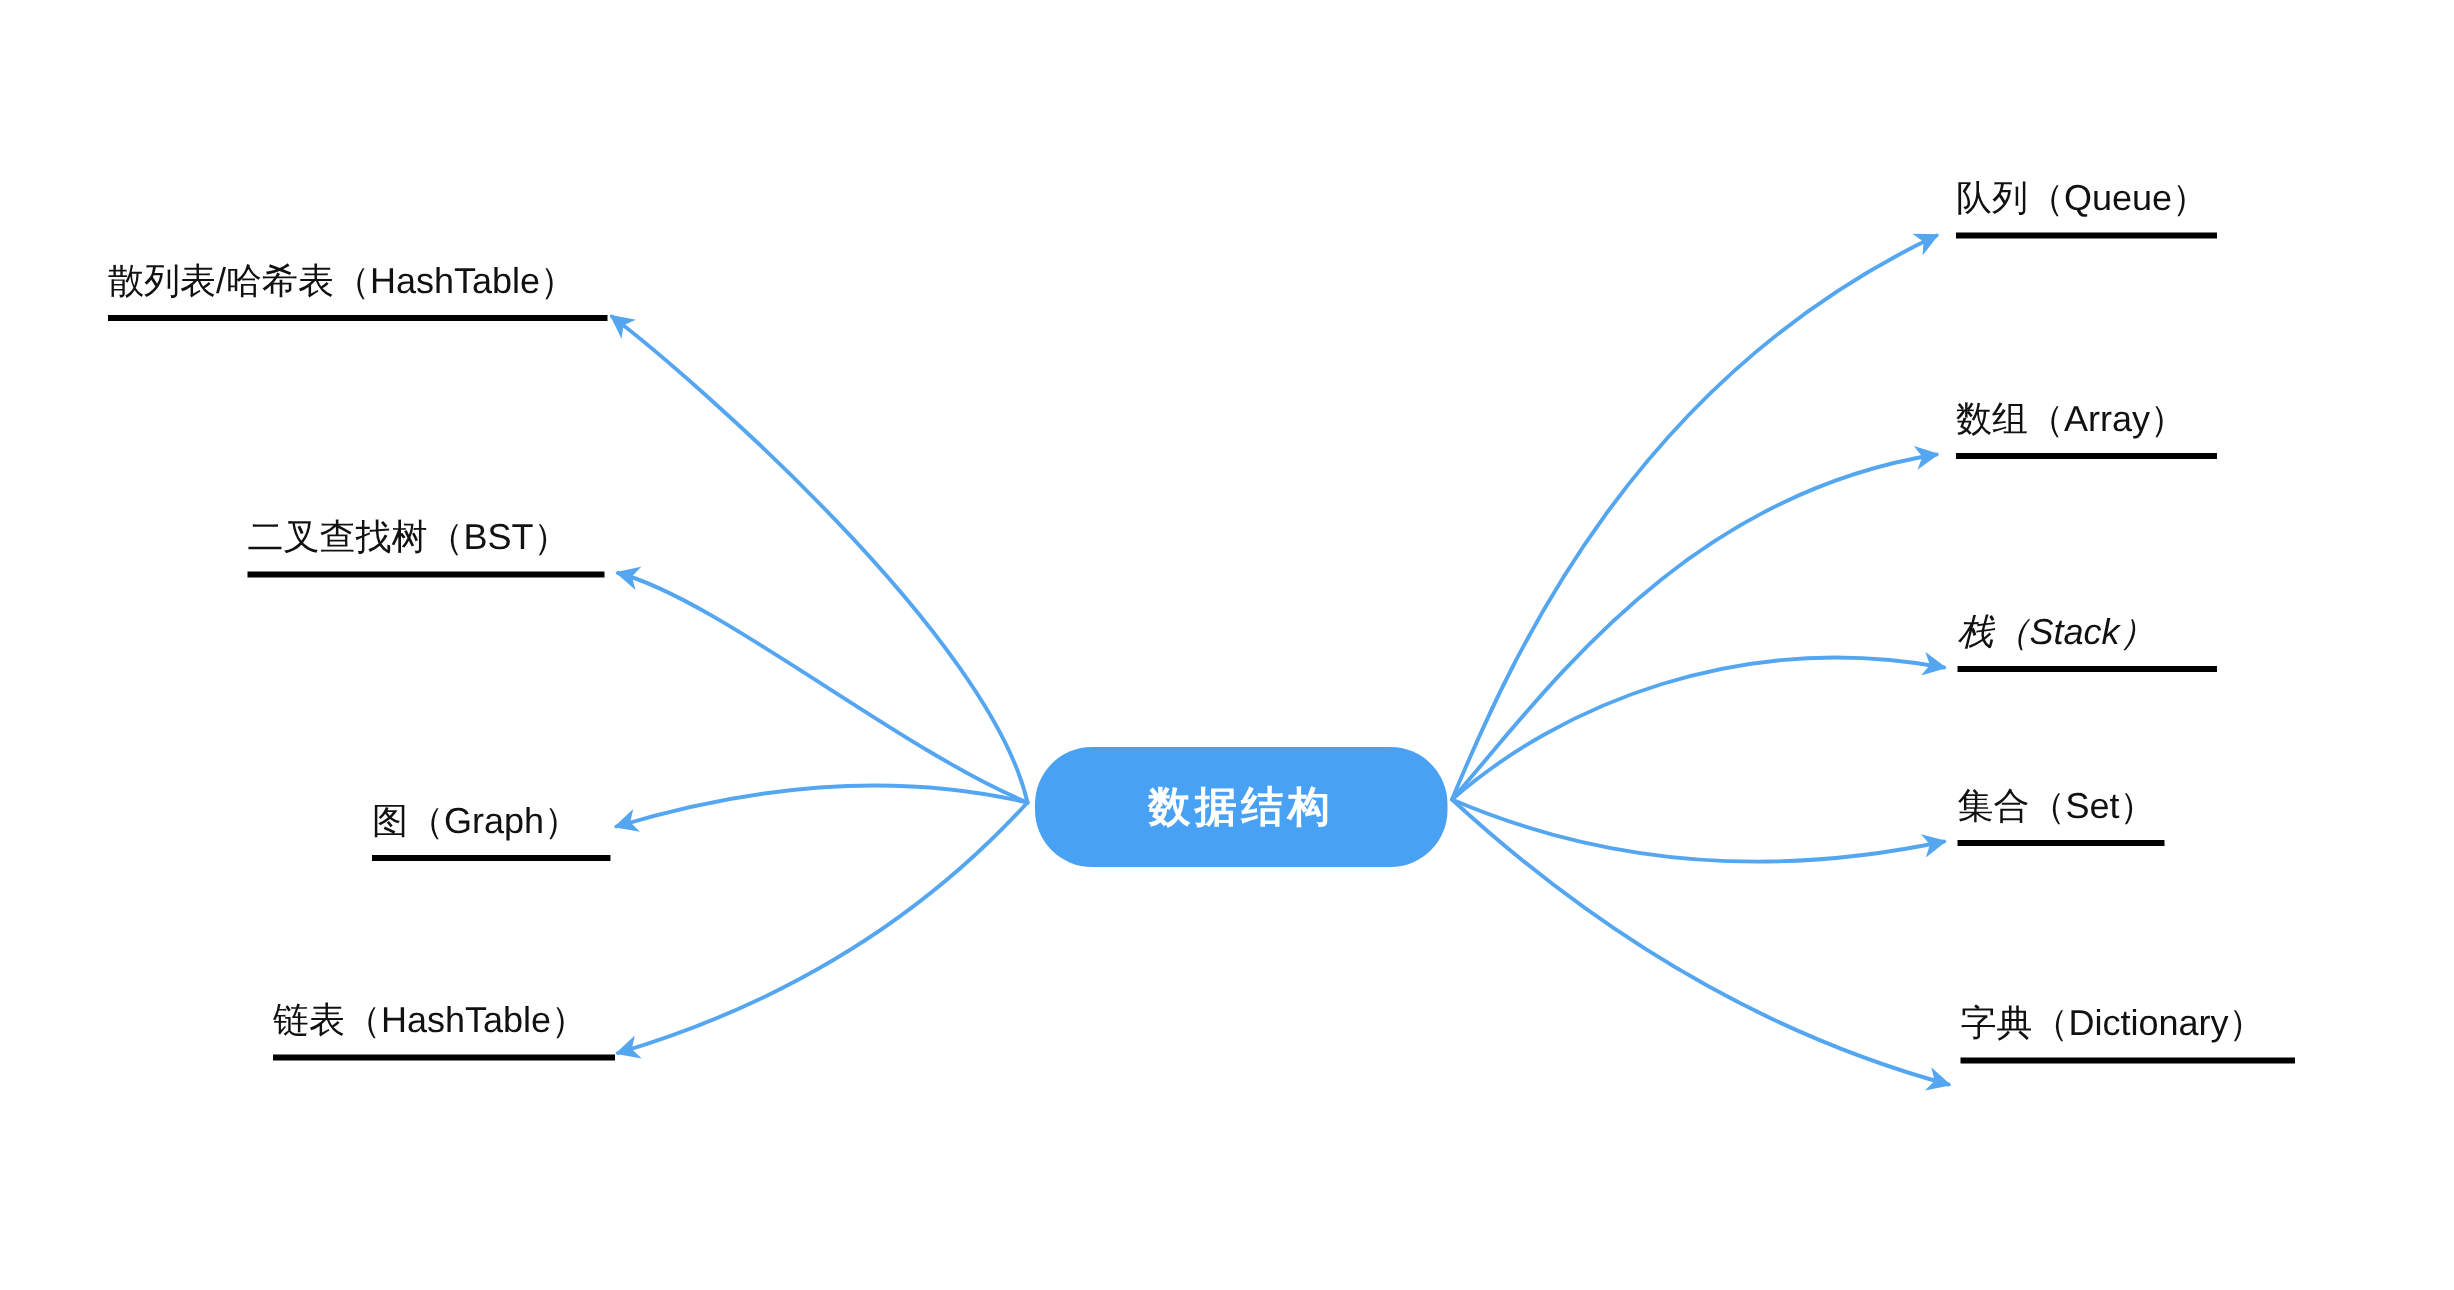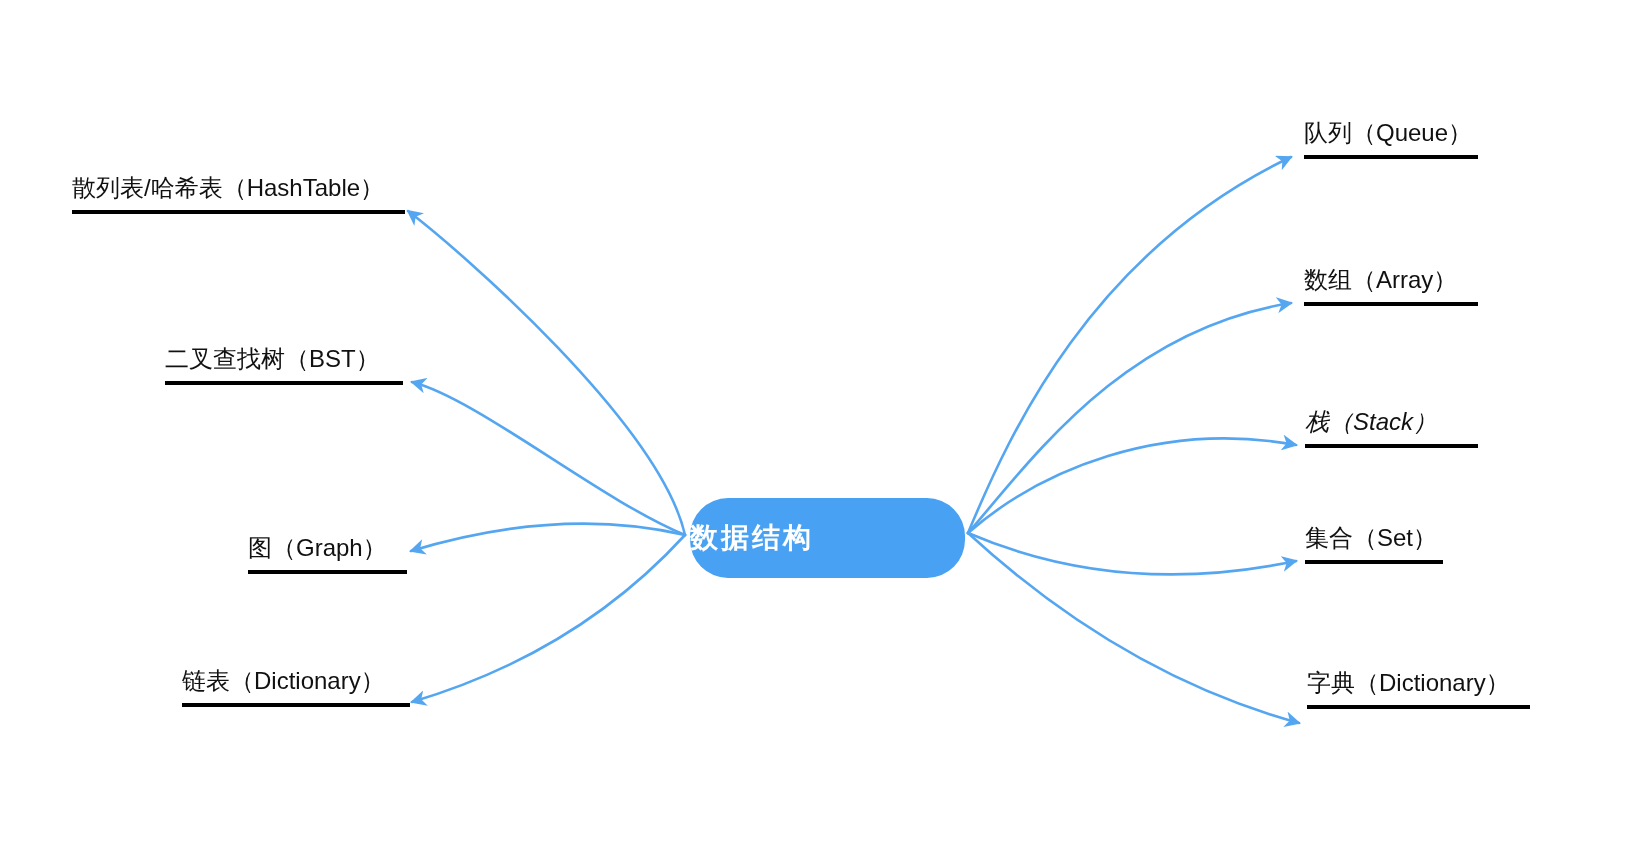--- a/index.html
+++ b/index.html
@@ -38,20 +38,21 @@
     width: 275px;
     height: 80px;
     background: var(--accent-blue, #48a1f2);
     border-radius: 38px;
     color: var(--root-text, #ffffff);
     font-size: 28px;
     font-weight: 600;
     letter-spacing: 3px;
     display: flex;
     align-items: center;
+    justify-content: center;
     cursor: default;
   }
   .topic {
     position: absolute;
     box-sizing: border-box;
     height: 46px;
     border-bottom: 4px solid var(--underline, #000000);
     padding-bottom: 8px;
     display: flex;
     align-items: flex-end;
@@ -105,21 +106,21 @@
   <div class="topic t-bst">
     <span class="topic-text">二叉查找树（BST）</span>
   </div>
   <div class="topic t-hashtable">
     <span class="topic-text">散列表/哈希表（HashTable）</span>
   </div>
   <div class="topic t-graph">
     <span class="topic-text">图（Graph）</span>
   </div>
   <div class="topic t-linkedlist">
-    <span class="topic-text">链表（Dictionary）</span>
+    <span class="topic-text">链表（HashTable）</span>
   </div>
 
   <div class="topic t-queue">
     <span class="topic-text">队列（Queue）</span>
   </div>
   <div class="topic t-array">
     <span class="topic-text">数组（Array）</span>
   </div>
   <div class="topic t-stack">
     <span class="topic-text">栈（Stack）</span>

